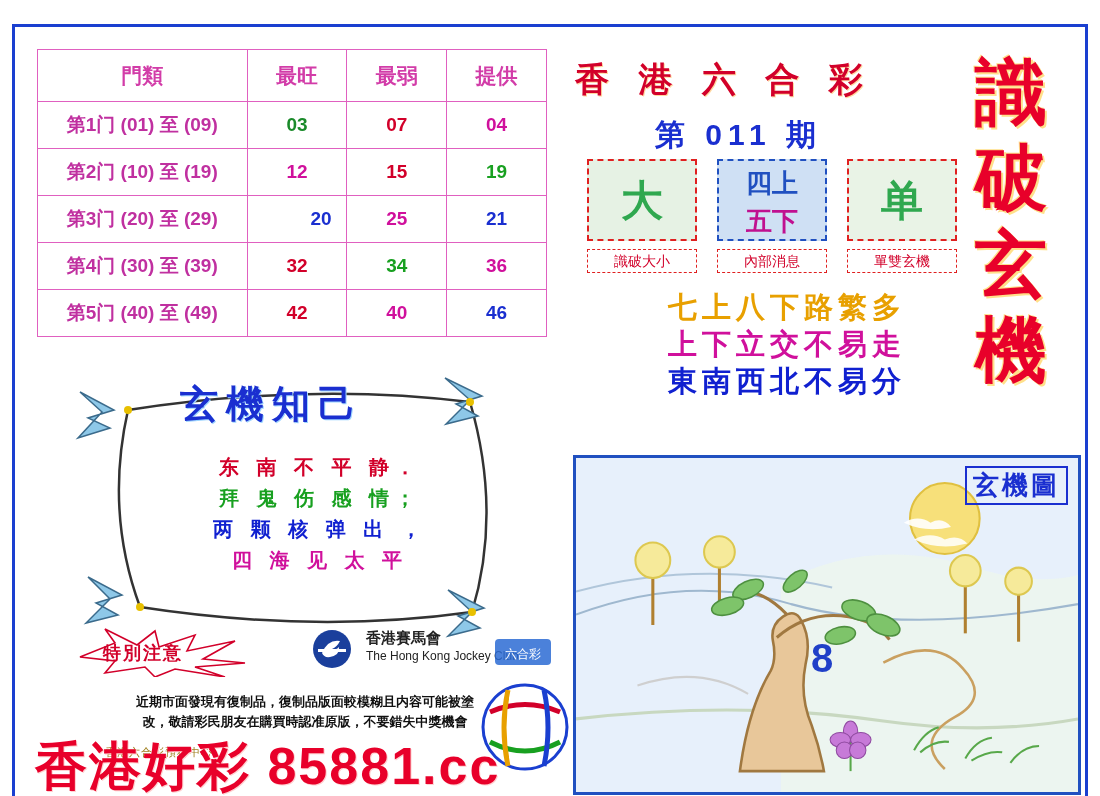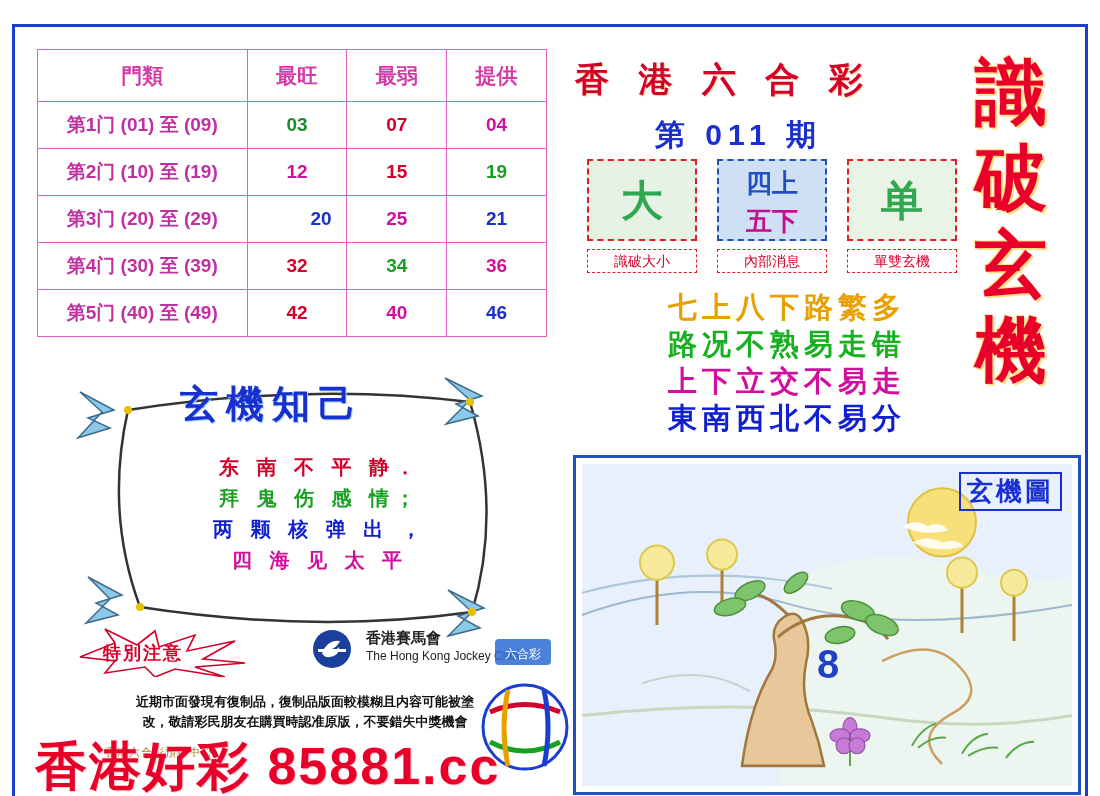--- a/index.html
+++ b/index.html
@@ -210,21 +210,20 @@
     font-size: 15px; color: #b09020;
     letter-spacing: 2px;
   }
 
   
   .pic {
     position: absolute; left: 558px; top: 428px;
     width: 508px; height: 340px;
     border: 3px solid #2050c0;
     background: #ffffff;
-    padding: 6px;
   }
   .pic-inner {
     width: 100%; height: 100%;
     background: linear-gradient(170deg, #eaf3ff 0%, #dbeaf8 45%, #e9f6f0 100%);
     position: relative;
     overflow: hidden;
   }
   .pic-label {
     position: absolute; right: 10px; top: 8px;
     font-size: 26px; font-weight: bold;
@@ -321,21 +320,20 @@
       <div class="cap c2">內部消息</div>
 
       <div class="bx b3">
         <div class="big">单</div>
       </div>
       <div class="cap c3">單雙玄機</div>
     </div>
 
     <div class="rlines">
       <div class="rline rl1">七上八下路繁多</div>
-      <div class="rline rl2">路况不熟易走错</div>
       <div class="rline rl4">上下立交不易走</div>
       <div class="rline rl3">東南西北不易分</div>
     </div>
 
     <svg class="deco" viewBox="0 0 470 270">
 
       <path d="M58 38 Q 240 10 400 30" stroke="#333" stroke-width="2.5" fill="none"></path>
       <path d="M58 38 Q 35 140 70 235" stroke="#333" stroke-width="2.5" fill="none"></path>
       <path d="M400 30 Q 432 140 402 240" stroke="#333" stroke-width="2.5" fill="none"></path>
       <path d="M70 235 Q 245 262 402 240" stroke="#333" stroke-width="2.5" fill="none"></path>

